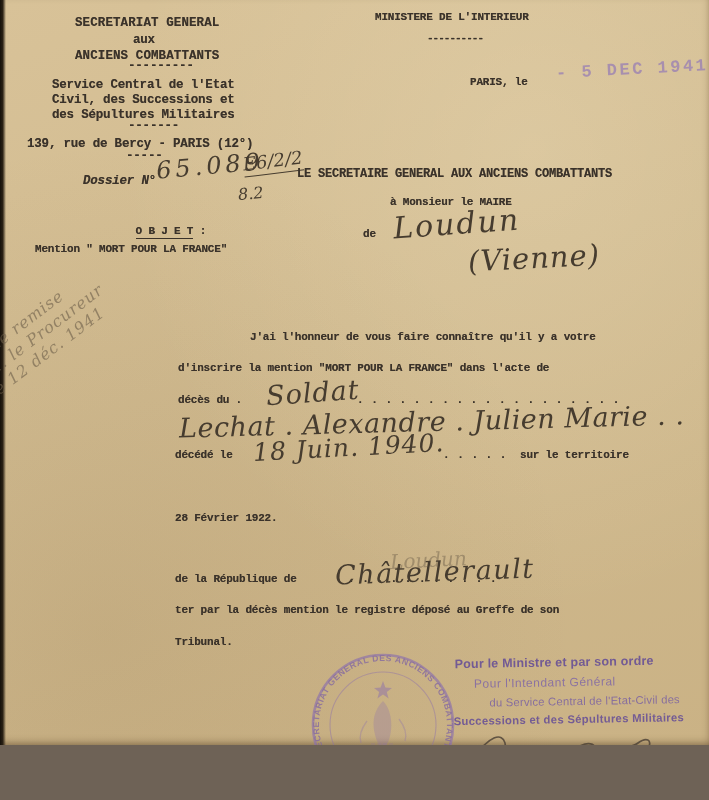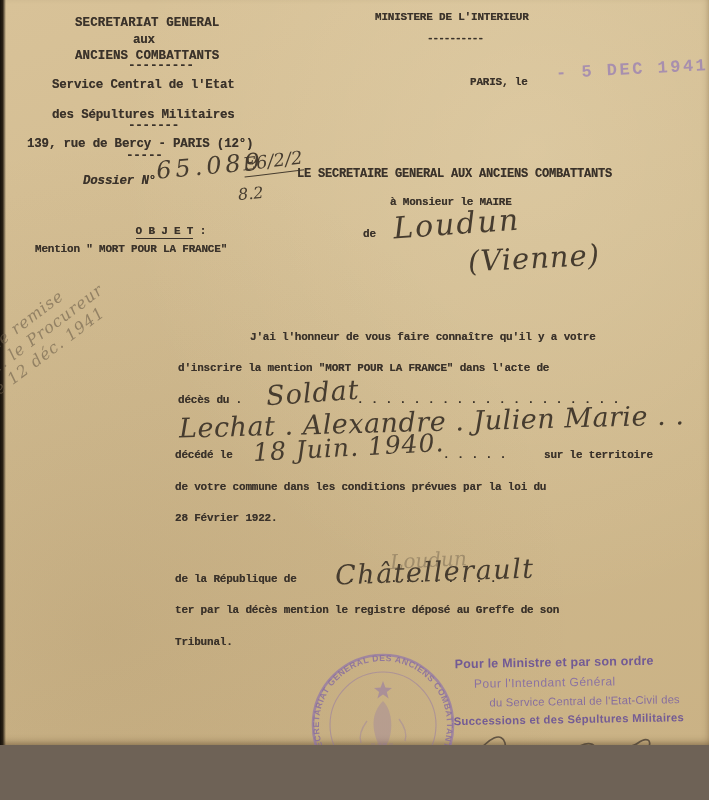--- a/index.html
+++ b/index.html
@@ -35,20 +35,21 @@
 <body>
 
 <div class="page">
   <div class="edge-left"></div>
 
   <div class="t t125" style="left:75px;top:16px;letter-spacing:0.1px;">SECRETARIAT GENERAL</div>
   <div class="t t125" style="left:133px;top:33px;">aux</div>
   <div class="t t125" style="left:75px;top:49px;letter-spacing:0.1px;">ANCIENS COMBATTANTS</div>
   <div class="t t125" style="left:128px;top:59px;">---------</div>
   <div class="t t125" style="left:52px;top:78px;">Service Central de l'Etat</div>
+  <div class="t t125" style="left:52px;top:93px;">Civil, des Successions et</div>
   <div class="t t125" style="left:52px;top:108px;">des Sépultures Militaires</div>
   <div class="t t125" style="left:128px;top:119px;">-------</div>
   <div class="t t125" style="left:27px;top:137px;">139, rue de Bercy - PARIS (12°)</div>
   <div class="t t125" style="left:126px;top:149px;">-----</div>
   <div class="t t125" style="left:83px;top:174px;font-style:italic;">Dossier N°</div>
   <div class="hw" style="left:156px;top:152px;font-size:24px;letter-spacing:4px;transform:rotate(-5deg);">65.089</div>
   <div class="hw" style="left:243px;top:150px;font-size:18px;transform:rotate(-7deg);border-bottom:1.5px solid #463c2f;padding-bottom:2px;">E6/2/2</div>
   <div class="hw" style="left:238px;top:184px;font-size:16px;transform:rotate(-5deg);">8.2</div>
 
   <div class="t t13" style="left:375px;top:11px;">MINISTERE DE L'INTERIEUR</div>
@@ -75,22 +76,21 @@
 
   <div class="t t13" style="left:250px;top:331px;">J'ai l'honneur de vous faire connaître qu'il y a votre</div>
   <div class="t t13" style="left:178px;top:362px;">d'inscrire la mention "MORT POUR LA FRANCE" dans l'acte de</div>
   <div class="t t13" style="left:178px;top:394px;">décès du .</div>
   <div class="t t13 dots" style="left:357px;top:394px;">. . . . . . . . . . . . . . . . . . .</div>
   <div class="hw" style="left:266px;top:377px;font-size:27px;letter-spacing:1px;transform:rotate(-4deg);">Soldat</div>
   <div class="hw" style="left:179px;top:406px;font-size:27px;letter-spacing:0.5px;transform:rotate(-1.5deg);">Lechat . Alexandre . Julien Marie . .</div>
   <div class="t t13" style="left:175px;top:449px;">décédé le</div>
   <div class="hw" style="left:253px;top:433px;font-size:25px;letter-spacing:1px;transform:rotate(-3deg);">18 Juin. 1940.</div>
   <div class="t t13 dots" style="left:443px;top:449px;">. . . . .</div>
-  <div class="t t13" style="left:544px;top:449px;text-align:center;">sur le territoire</div>
-  <div class="t t13" style="left:175px;top:481px;">de votre commune dans les conditions prévues par la loi du</div>
+  <div class="t t13" style="left:520px;top:449px;text-align:center;">sur le territoire</div>
   <div class="t t13" style="left:175px;top:512px;">28 Février 1922.</div>
 
   <div class="t t13" style="left:175px;top:573px;">de la République de</div>
   <div class="t t13 dots" style="left:348px;top:573px;">. . . . . . . . . . .</div>
   <div class="pencil" style="left:390px;top:548px;font-size:20px;opacity:.75;transform:rotate(-3deg);">Loudun</div>
   <div class="hw" style="left:335px;top:556px;font-size:27px;letter-spacing:1.5px;transform:rotate(-2deg);">Châtellerault</div>
   <div class="t t13" style="left:175px;top:604px;">ter par la décès mention le registre déposé au Greffe de son</div>
   <div class="t t13" style="left:175px;top:636px;">Tribunal.</div>
 
   <svg width="170" height="170" style="position:absolute;left:301px;top:645px;opacity:.82;" viewBox="0 0 170 170">

